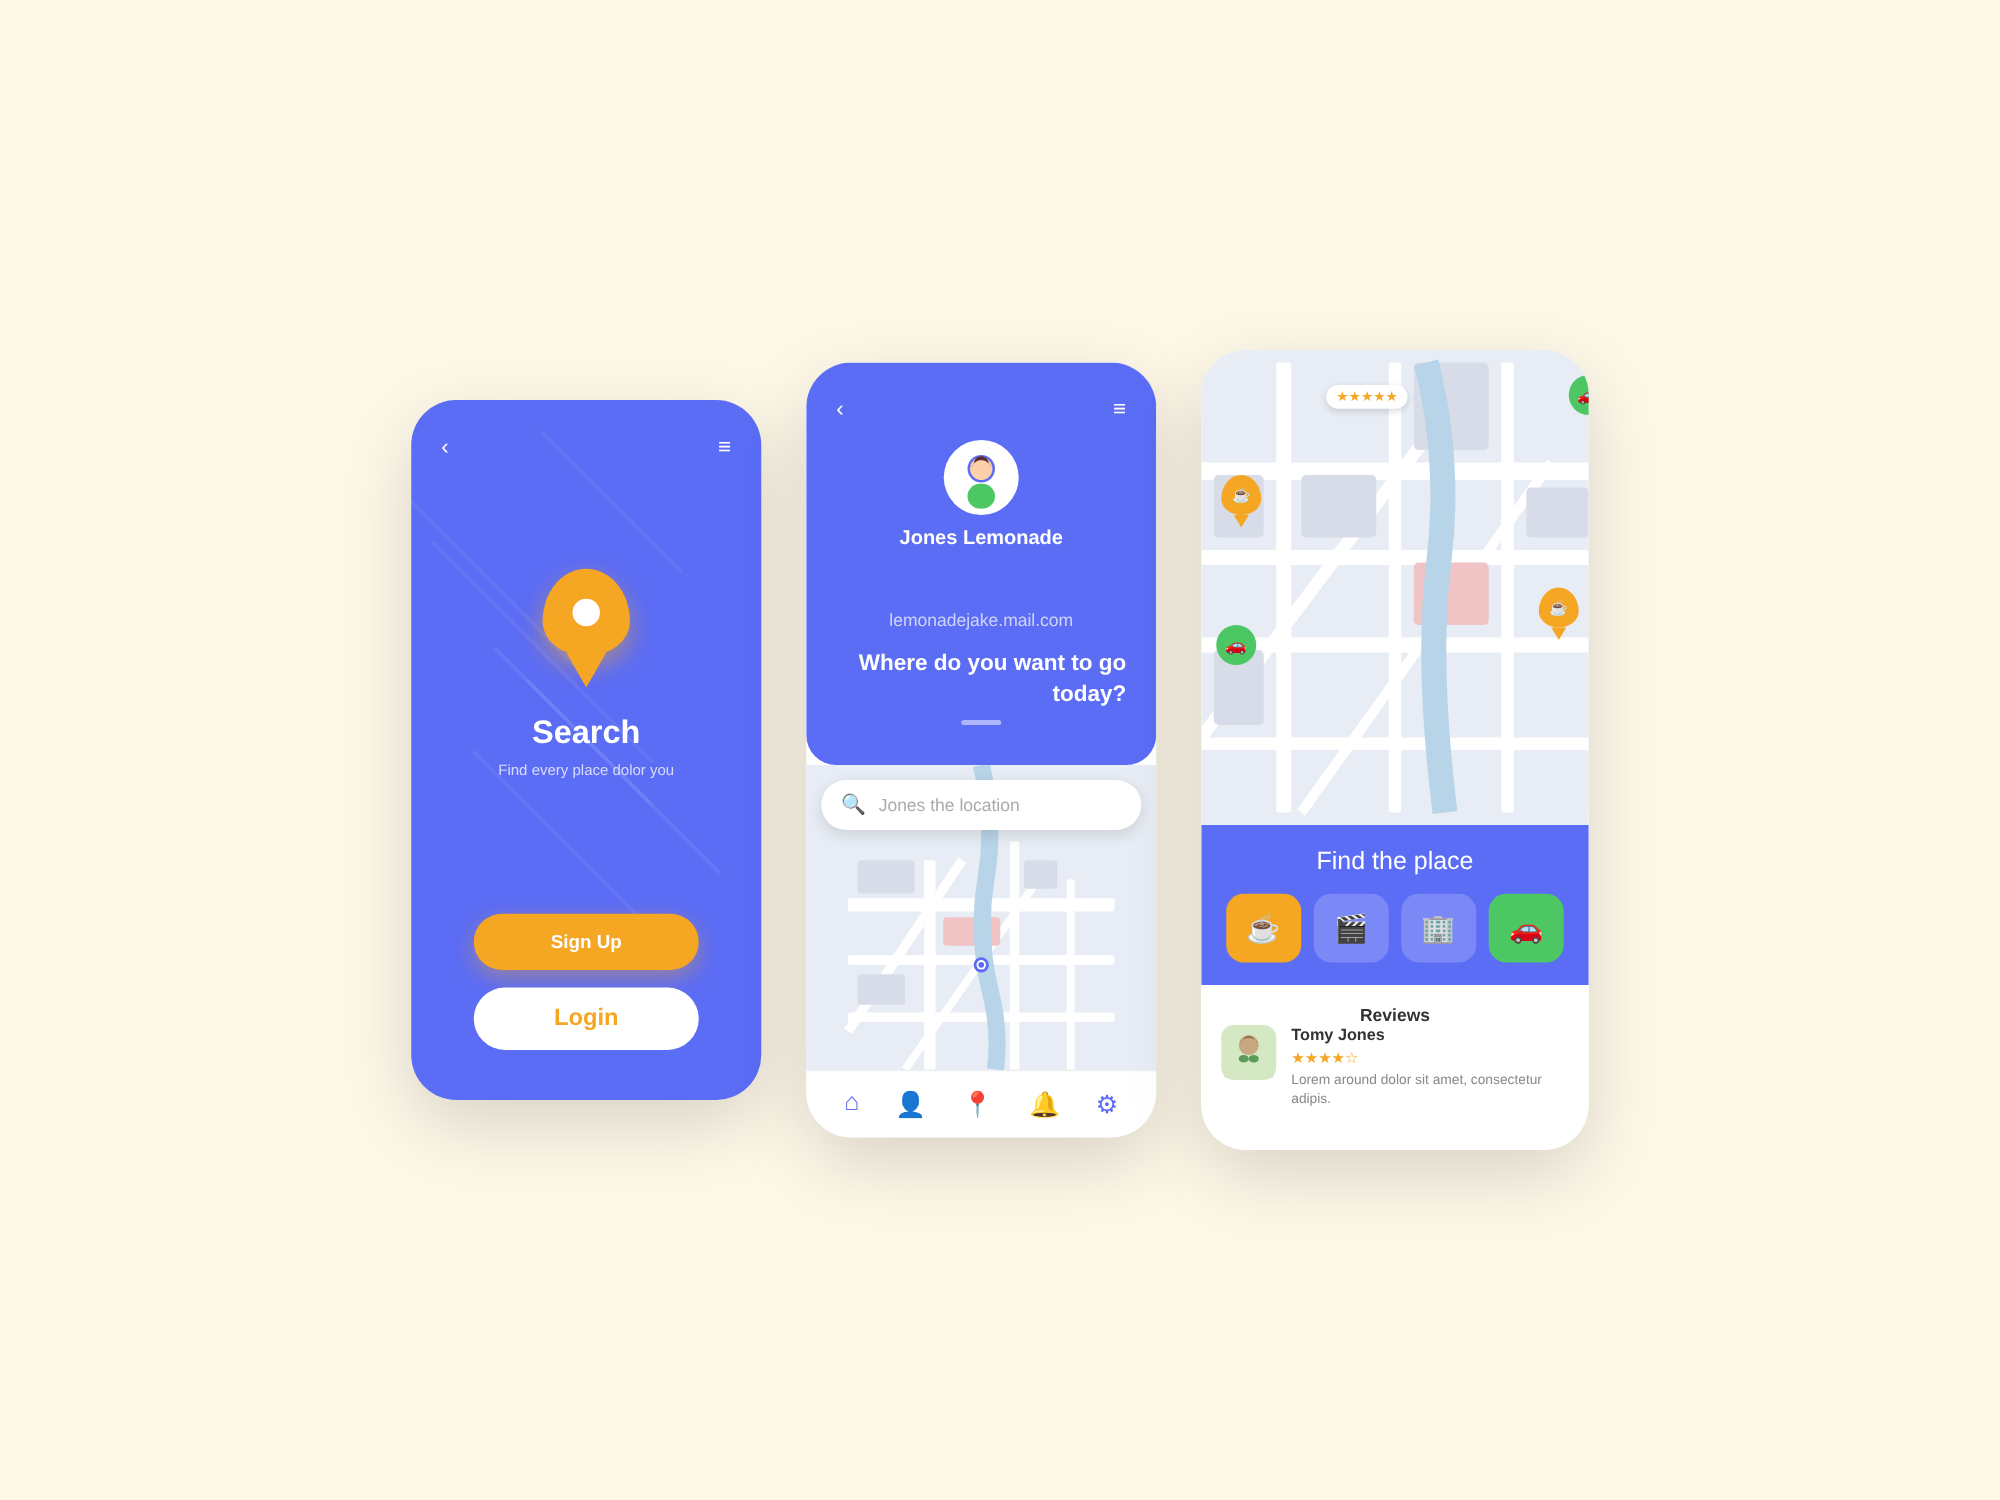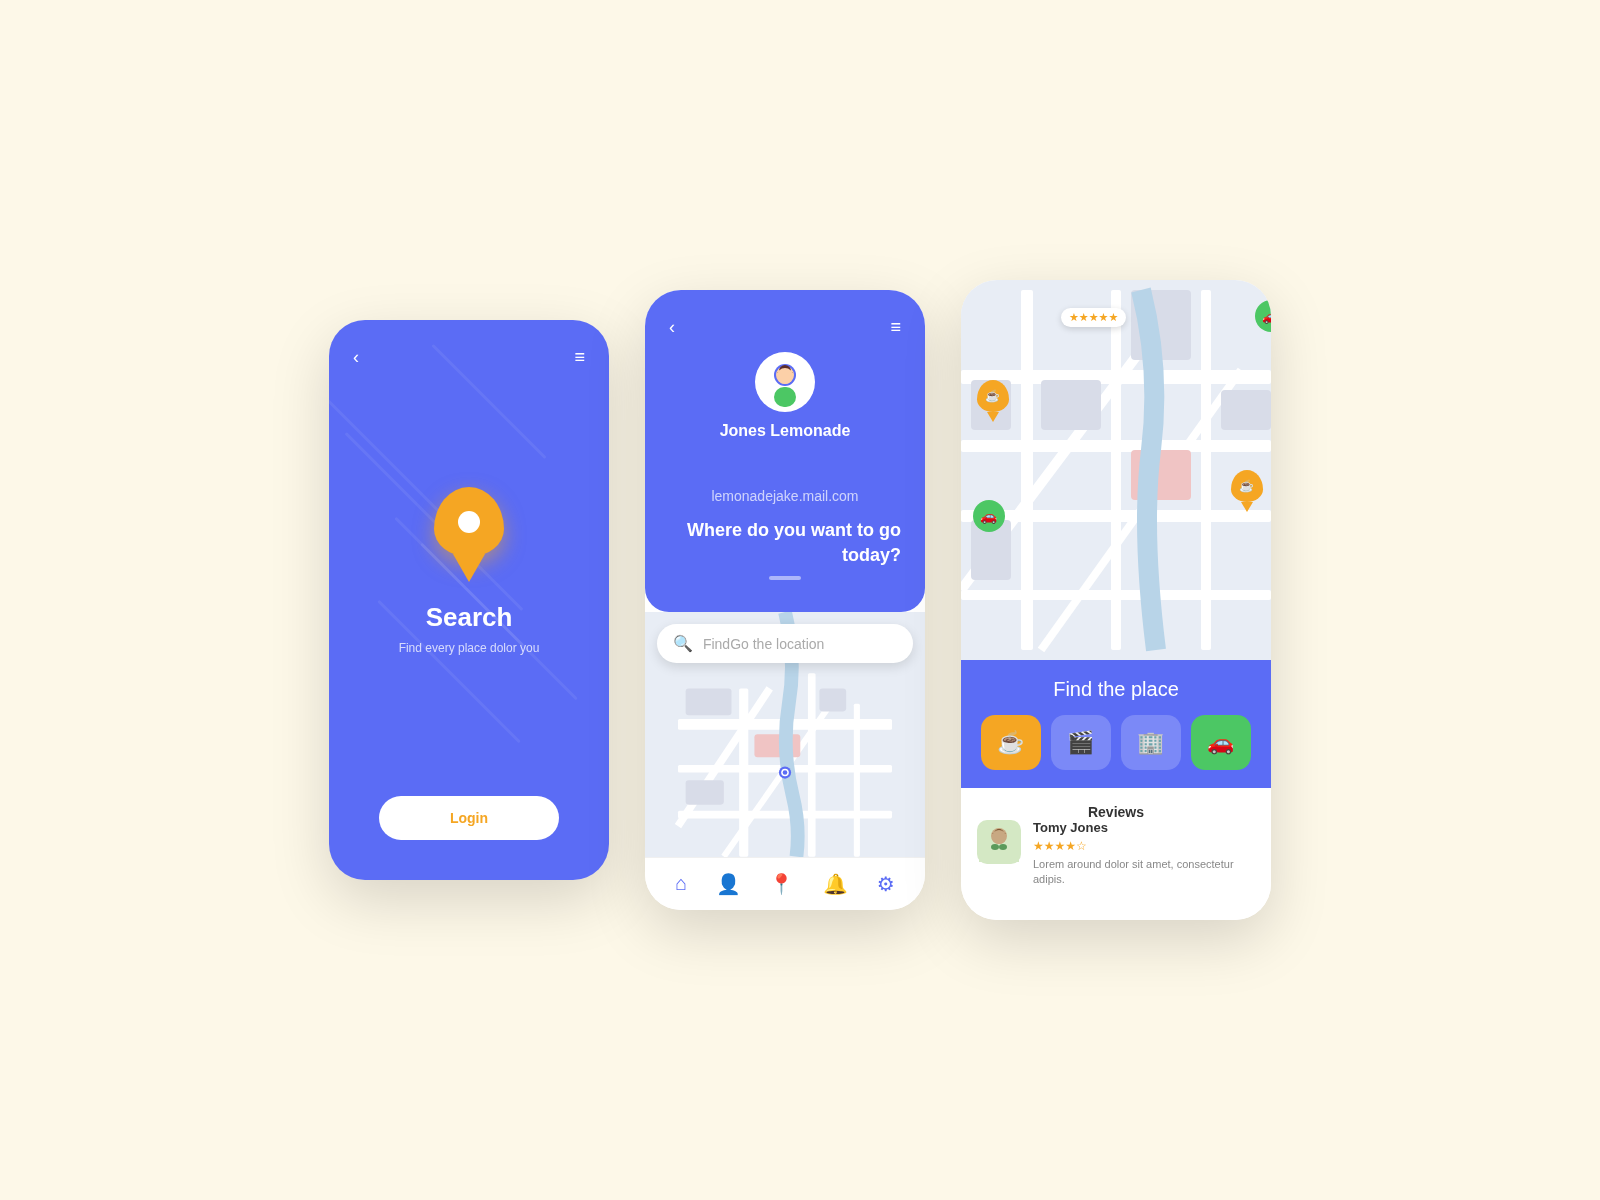--- a/index.html
+++ b/index.html
@@ -143,21 +143,21 @@
       cursor: pointer;
       box-shadow: 0 6px 18px rgba(245,166,35,0.4);
     }
     .btn-login {
       width: 180px;
       padding: 14px;
       background: white;
       color: #f5a623;
       border: none;
       border-radius: 30px;
-      font-size: 14px;
+      font-size: 19px;
       font-weight: 600;
       cursor: pointer;
     }
 
     
     .screen2 {
       width: 280px;
       height: 620px;
       background: white;
       display: flex;
@@ -419,20 +419,21 @@
         <div class="pin-body">
           <div class="pin-hole"></div>
         </div>
         <div class="pin-tail"></div>
       </div>
       <div class="app-title">Search</div>
       <div class="app-subtitle">Find every place dolor you</div>
     </div>
 
     <div class="screen1-buttons">
+      <button class="btn-signup">Sign Up</button>
       <button class="btn-login">Login</button>
     </div>
   </div>
 
   <div class="screen screen2">
     <div class="screen2-header">
       <div class="screen2-top-nav">
         <button class="icon-btn">‹</button>
         <button class="icon-btn">≡</button>
       </div>
@@ -476,21 +477,21 @@
 
         <path d="M140 0 Q155 60 145 120 Q135 180 150 240 Q160 280 155 320" stroke="#b8d4e8" stroke-width="18" fill="none"></path>
 
         <circle cx="140" cy="210" r="8" fill="#5b6cf5"></circle>
         <circle cx="140" cy="210" r="5" fill="white"></circle>
         <circle cx="140" cy="210" r="3" fill="#5b6cf5"></circle>
       </svg>
 
       <div class="search-bar">
         <span class="search-icon-s">🔍</span>
-        <span class="search-placeholder">FindGo the location</span>
+        <span class="search-placeholder">Jones the location</span>
       </div>
     </div>
 
     <div class="screen2-bottom-nav">
       <span class="nav-icon">⌂</span>
       <span class="nav-icon">👤</span>
       <span class="nav-icon">📍</span>
       <span class="nav-icon">🔔</span>
       <span class="nav-icon">⚙</span>
     </div>

